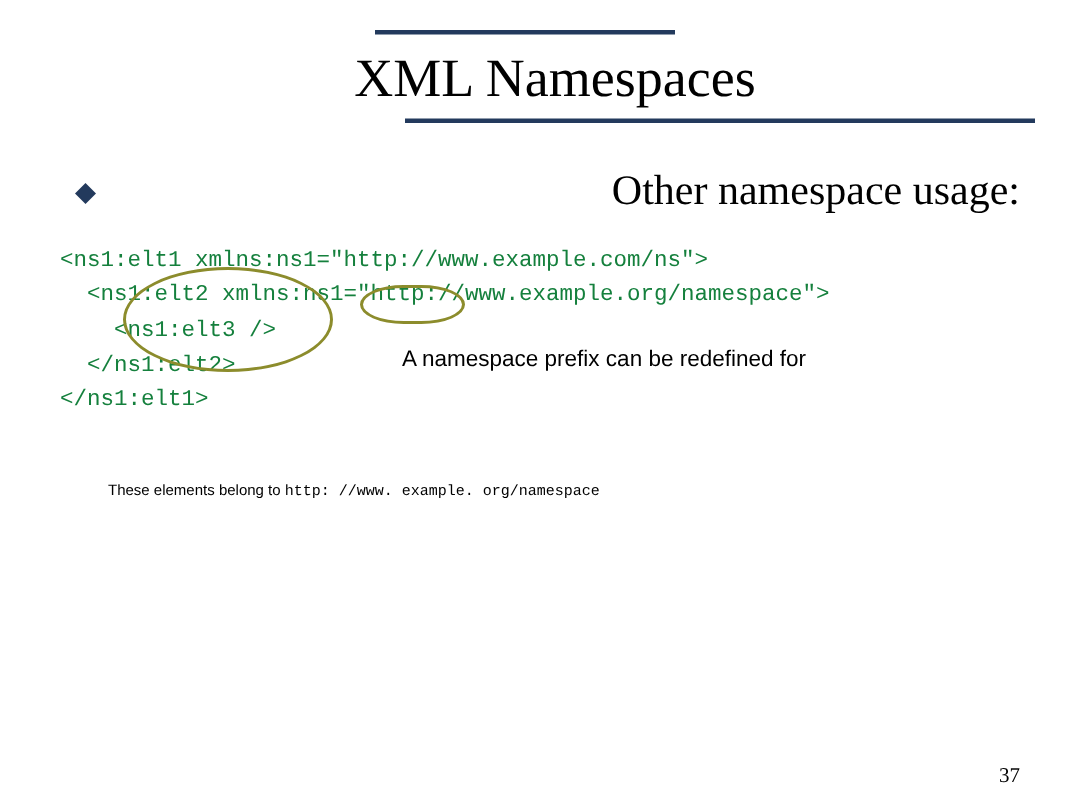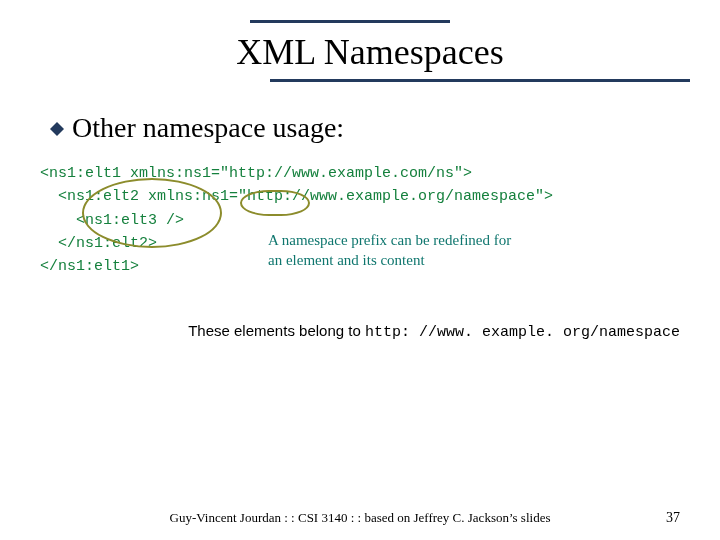--- a/index.html
+++ b/index.html
@@ -38,20 +38,21 @@
     border-top: 3px solid #233a5d;
     width: 420px;
     margin-left: 210px;
   }
   .bullet-line {
     display: flex;
     align-items: flex-start;
     gap: 8px;
     margin-left: 10px;
     margin-bottom: 18px;
+    justify-content: space-between;
   }
   .bullet-icon {
     flex: 0 0 auto;
     margin-top: 10px;
   }
   .bullet-text {
     font-size: 28px;
     color: #000;
   }
   .code-area {
@@ -75,31 +76,30 @@
     border: 2px solid #8c8c2c;
     border-radius: 50%;
     background: transparent;
   }
   .oval1 { left: 42px;  top: 16px;  width: 140px; height: 70px; }
   .oval2 { left: 200px; top: 28px;  width: 70px;  height: 26px; border-radius: 50% / 60%; }
   .callout {
     position: absolute;
     left: 228px;
     top: 68px;
-    font-family: Liberation Serif, serif;
+    font-family: Liberation Sans, sans-serif;
     font-size: 15px;
-    color: #0f766e;
+    color: #000000;
     line-height: 1.35;
   }
   .belong-text {
     font-family: Arial, Helvetica, sans-serif;
-    font-size: 15px;
+    font-size: 10px;
     color: #000;
-    margin-left: 15px;
-    text-align: right;
+    margin-left: 32px;
   }
   .belong-text .mono {
     font-family: "Courier New", monospace;
   }
   .footer {
     position: absolute;
     bottom: 14px;
     left: 0;
     width: 100%;
     display: flex;
@@ -139,24 +139,22 @@
   <div class="code-area">
     <div class="code-block">&lt;ns1:elt1 xmlns:ns1="http://www.example.com/ns"&gt;
   &lt;ns1:elt2 xmlns:ns1="http://www.example.org/namespace"&gt;
     &lt;ns1:elt3 /&gt;
   &lt;/ns1:elt2&gt;
 &lt;/ns1:elt1&gt;</div>
     <div class="highlight-oval oval1"></div>
     <div class="highlight-oval oval2"></div>
     <div class="callout">
       <div>A namespace prefix can be redefined for</div>
-      <div>an element and its content</div>
     </div>
   </div>
 
   <div class="belong-text">
     <span>These elements belong to </span><span class="mono">http: //www. example. org/namespace</span>
   </div>
 
-  <div class="footer">Guy-Vincent Jourdan : : CSI 3140 : : based on Jeffrey C. Jackson’s slides</div>
   <div class="page-num">37</div>
 
 </div>
 
 </body></html>

